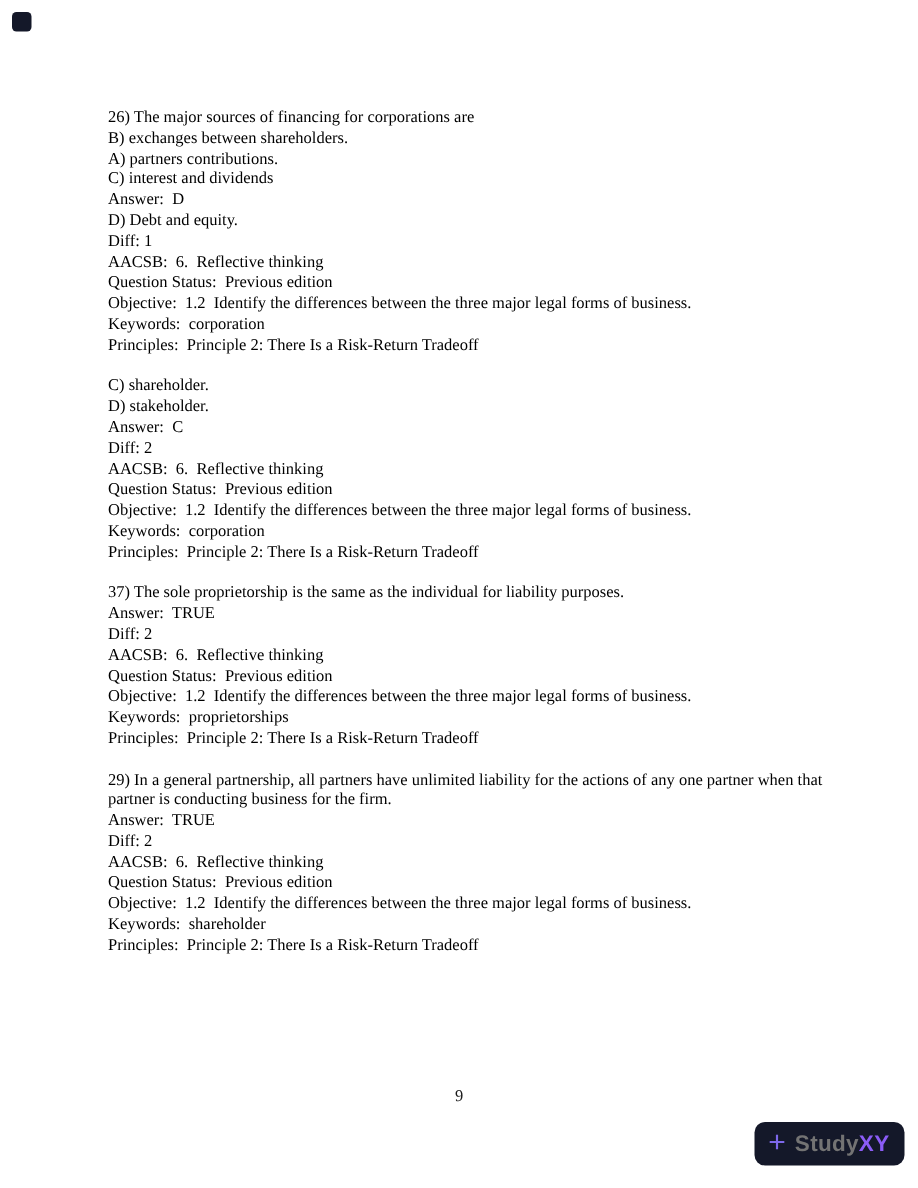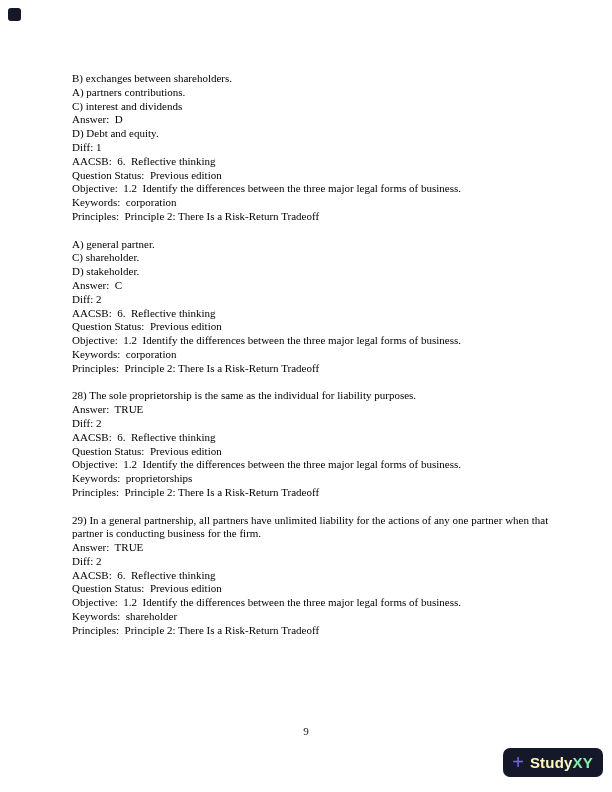--- a/index.html
+++ b/index.html
@@ -47,46 +47,46 @@
 </style>
 </head>
 <body>
 
 <div class="page">
 
   <div class="corner-mark" style="background: rgb(20, 24, 41);"></div>
 
   <main class="content" id="content">
       <div class="question">
+        <p class="line">26) The major sources of financing for corporations are</p>
         <p class="line">B) exchanges between shareholders.</p>
         <p class="line">A) partners contributions.</p>
         <p class="line">C) interest and dividends</p>
         <p class="line">Answer:  D</p>
         <p class="line">D) Debt and equity.</p>
         <p class="line">Diff: 1</p>
         <p class="line">AACSB:  6.  Reflective thinking</p>
         <p class="line">Question Status:  Previous edition</p>
         <p class="line">Objective:  1.2  Identify the differences between the three major legal forms of business.</p>
         <p class="line">Keywords:  corporation</p>
         <p class="line">Principles:  Principle 2: There Is a Risk-Return Tradeoff</p>
       </div>
       <div class="question">
-        <p class="line">A) general partner.</p>
         <p class="line">C) shareholder.</p>
         <p class="line">D) stakeholder.</p>
         <p class="line">Answer:  C</p>
         <p class="line">Diff: 2</p>
         <p class="line">AACSB:  6.  Reflective thinking</p>
         <p class="line">Question Status:  Previous edition</p>
         <p class="line">Objective:  1.2  Identify the differences between the three major legal forms of business.</p>
         <p class="line">Keywords:  corporation</p>
         <p class="line">Principles:  Principle 2: There Is a Risk-Return Tradeoff</p>
       </div>
       <div class="question">
-        <p class="line">28) The sole proprietorship is the same as the individual for liability purposes.</p>
+        <p class="line">37) The sole proprietorship is the same as the individual for liability purposes.</p>
         <p class="line">Answer:  TRUE</p>
         <p class="line">Diff: 2</p>
         <p class="line">AACSB:  6.  Reflective thinking</p>
         <p class="line">Question Status:  Previous edition</p>
         <p class="line">Objective:  1.2  Identify the differences between the three major legal forms of business.</p>
         <p class="line">Keywords:  proprietorships</p>
         <p class="line">Principles:  Principle 2: There Is a Risk-Return Tradeoff</p>
       </div>
       <div class="question">
         <p class="line">29) In a general partnership, all partners have unlimited liability for the actions of any one partner when that partner is conducting business for the firm.</p>
@@ -97,16 +97,16 @@
         <p class="line">Objective:  1.2  Identify the differences between the three major legal forms of business.</p>
         <p class="line">Keywords:  shareholder</p>
         <p class="line">Principles:  Principle 2: There Is a Risk-Return Tradeoff</p>
       </div>
     </main>
 
   <div class="page-number">9</div>
 
   <div class="badge" id="badge" style="background: rgb(20, 24, 41);">
     <span class="plus" id="badge-plus" style="color: rgb(125, 104, 234);">+</span>
-    <span class="brand"><span id="brand-study" style="color: #fef9c3;">Study</span><span id="brand-xy" style="color: #86efac;">XY</span></span>
+    <span class="brand"><span id="brand-study" style="color: #737373;">Study</span><span id="brand-xy" style="color: #8b5cf6;">XY</span></span>
   </div>
 
 </div>
 
 </body></html>

